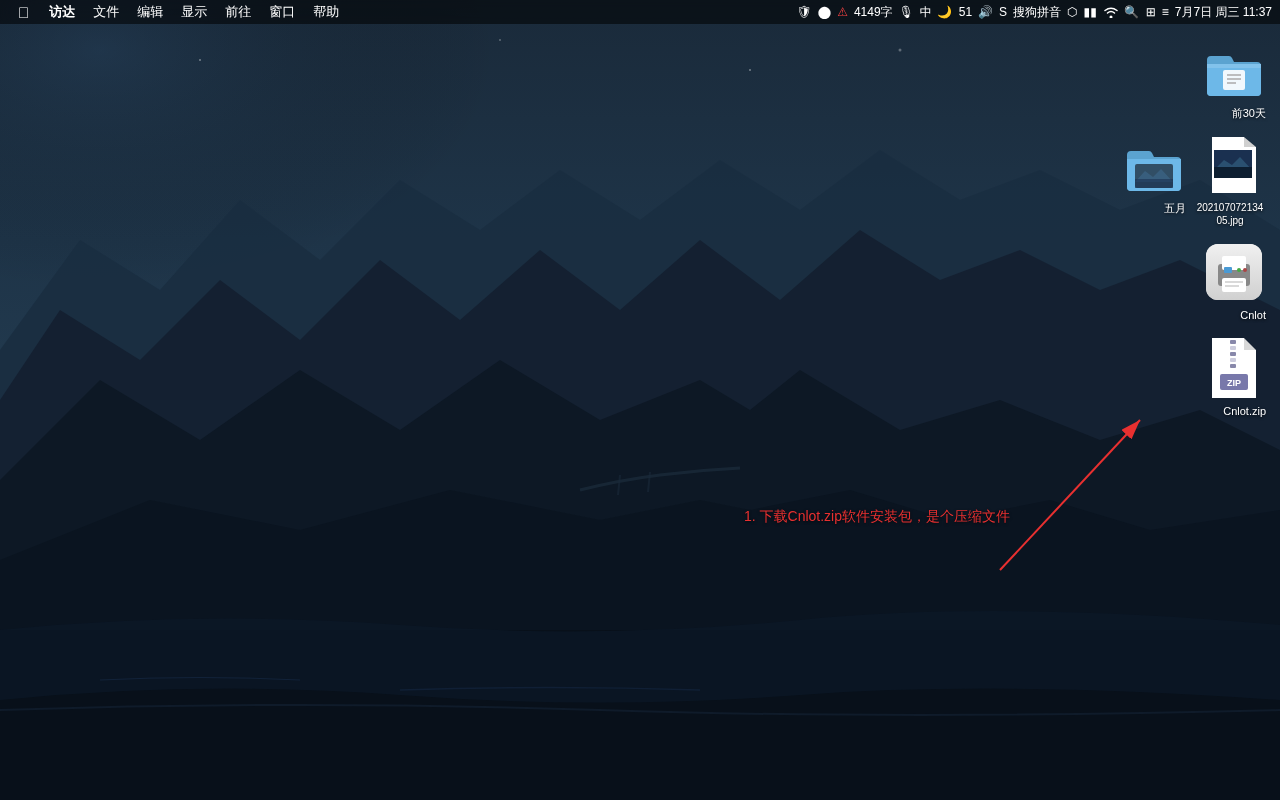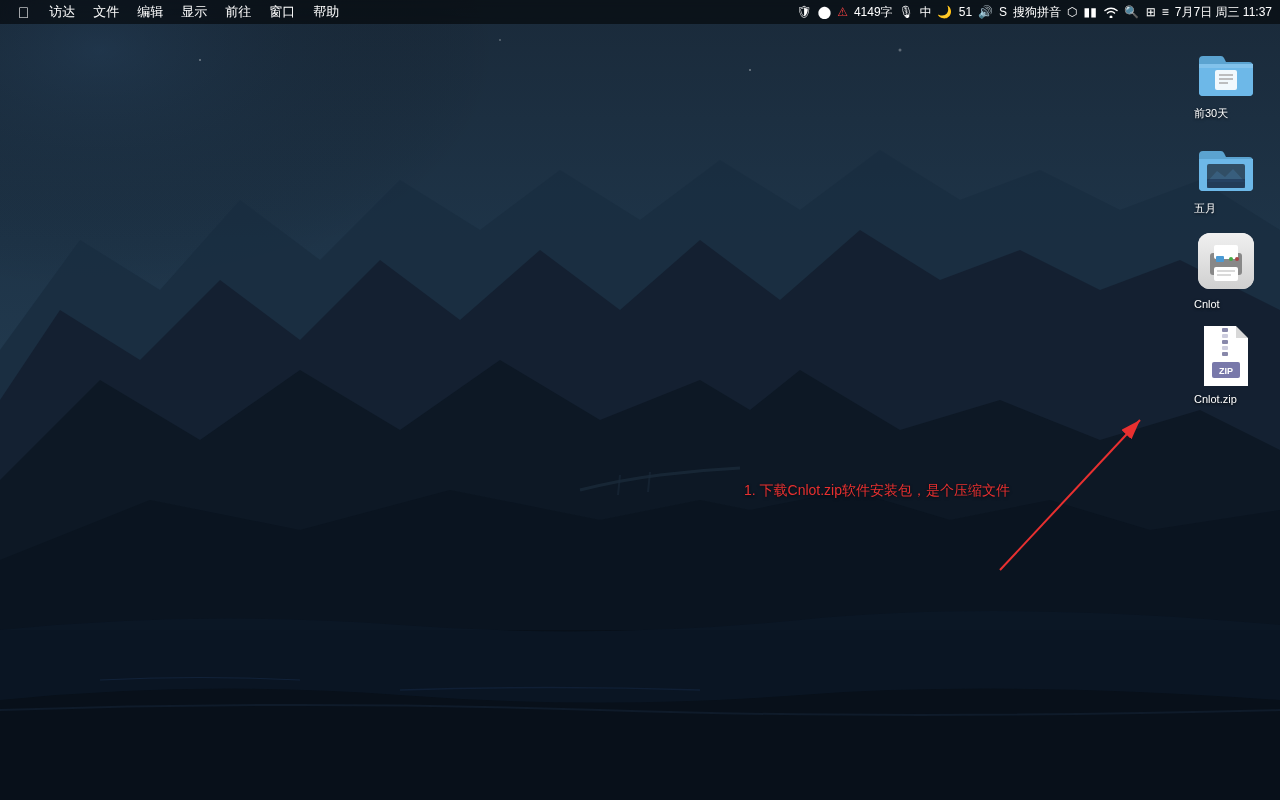--- a/index.html
+++ b/index.html
@@ -72,21 +72,21 @@
       font-size: 13px;
       white-space: nowrap;
     }
 
     .menu-item.apple {
       font-size: 15px;
       padding: 2px 10px;
     }
 
     .menu-item.bold {
-      font-weight: 400;
+      font-weight: 700;
       text-align: center;
     }
 
     .menubar-right {
       margin-left: auto;
       display: flex;
       align-items: center;
       gap: 6px;
       font-size: 12px;
     }
@@ -96,21 +96,21 @@
       font-size: 12px;
       display: flex;
       align-items: center;
       gap: 2px;
       white-space: nowrap;
     }
 
     .desktop-icon {
       display: flex;
       flex-direction: column;
-      align-items: flex-start;
+      align-items: flex-end;
       width: 80px;
       cursor: pointer;
       padding: 4px;
       border-radius: 8px;
     }
 
     .icon-img {
       width: 64px;
       height: 64px;
       display: flex;
@@ -277,20 +277,34 @@
 
           <rect x="12" y="27" width="38" height="24" rx="2" fill="#234" opacity="0.8"></rect>
 
           <path d="M12 45 L22 34 L30 40 L38 32 L50 45 Z" fill="#3a6080" opacity="0.9"></path>
           <rect x="12" y="42" width="38" height="9" rx="0" fill="#1a3050" opacity="0.6"></rect>
         </svg>
       </div>
       <span class="icon-label">五月</span>
     </div>
 
+    <div class="desktop-icon">
+      <div class="icon-img">
+        <svg width="56" height="60" viewBox="0 0 56 60" xmlns="http://www.w3.org/2000/svg">
+
+          <path d="M6 2 L38 2 L38 12 L50 12 L50 58 L6 58 Z" fill="white"></path>
+          <path d="M38 2 L50 12 L38 12 Z" fill="#d0d0d0"></path>
+
+          <rect x="8" y="15" width="38" height="28" fill="#1a3050"></rect>
+          <path d="M8 35 L18 25 L26 30 L34 22 L46 35 Z" fill="#2a5070"></path>
+          <rect x="8" y="32" width="38" height="11" fill="#0d1e30"></rect>
+        </svg>
+      </div>
+      <span class="icon-label" style="font-size:10px;">20210707213405.jpg</span>
+    </div>
   </div>
 
   <div style="display:flex; gap:10px;">
 
 
     <div class="desktop-icon">
       <div class="icon-img">
         <svg width="60" height="60" viewBox="0 0 60 60" xmlns="http://www.w3.org/2000/svg">
 
           <rect x="2" y="2" width="56" height="56" rx="12" fill="#e8e8e8"></rect>
@@ -346,15 +360,15 @@
 <svg style="position:absolute; bottom:120px; right:30px; pointer-events:none; overflow:visible;" width="400" height="300">
   <defs>
     <marker id="arrowhead" markerWidth="10" markerHeight="7" refX="10" refY="3.5" orient="auto">
       <polygon points="0 0, 10 3.5, 0 7" fill="#e83030"></polygon>
     </marker>
   </defs>
 
   <line x1="150" y1="190" x2="290" y2="40" stroke="#e83030" stroke-width="2" marker-end="url(#arrowhead)"></line>
 </svg>
 
-<div style="position:absolute; bottom:300px; right:270px;">
+<div style="position:absolute; bottom:274px; right:270px;">
   <span style="color:#e83030; font-size:14px; font-weight:500; text-shadow: 0 1px 3px rgba(0,0,0,0.7); white-space:nowrap;">1. 下载Cnlot.zip软件安装包，是个压缩文件</span>
 </div>
 
 </body></html>

